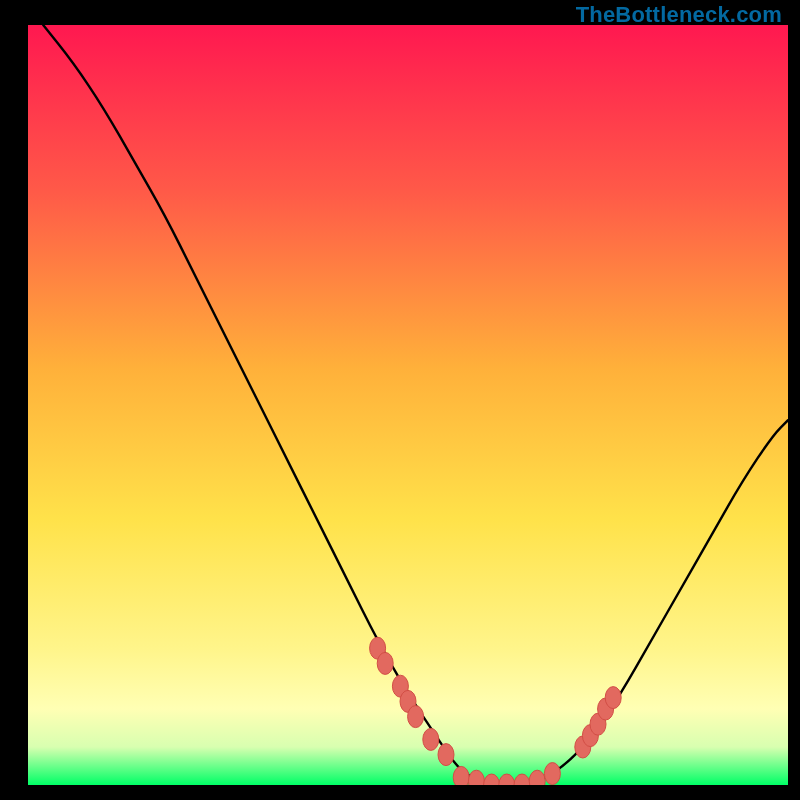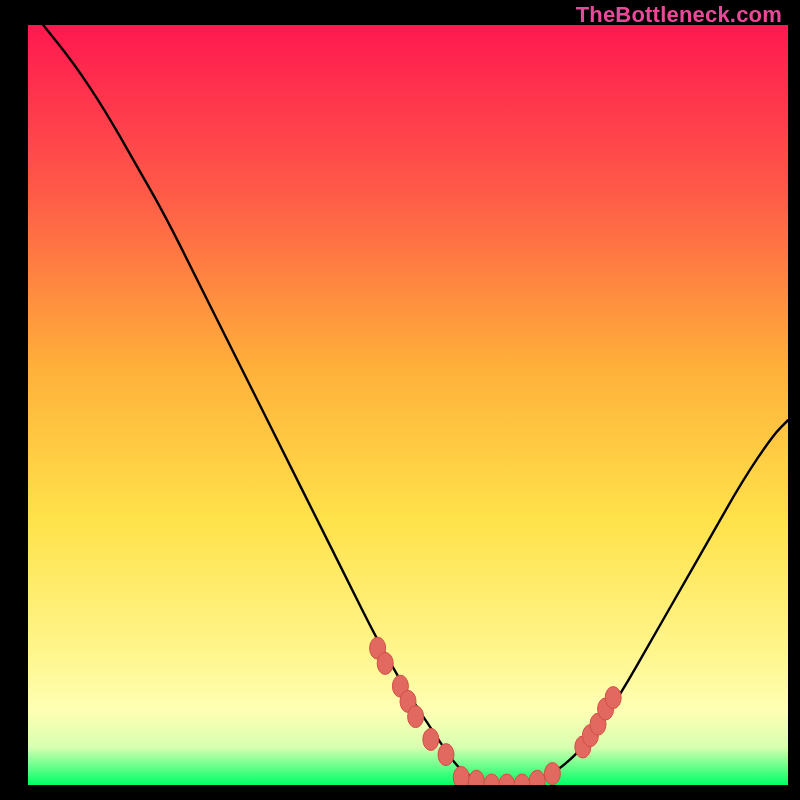--- a/index.html
+++ b/index.html
@@ -25,21 +25,21 @@
     top: 0;
     width: 760px;
     height: 760px;
   }
   .watermark {
     position: absolute;
     top: 2px;
     right: 18px;
     font-size: 22px;
     font-weight: 600;
-    color: #ec4899;
+    color: #0369a1;
     letter-spacing: 0.2px;
   }
 </style>
 </head>
 <body>
 
 <div class="frame">
 
   <svg class="plot-area" viewBox="0 0 760 760" preserveAspectRatio="none">
     <defs>

